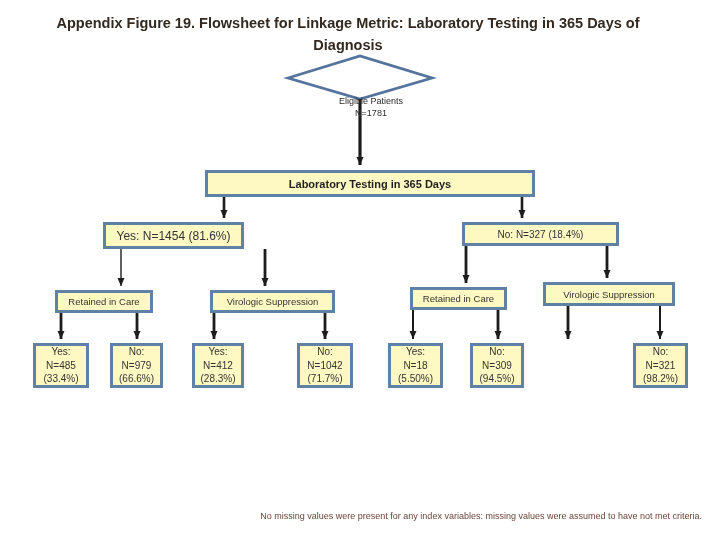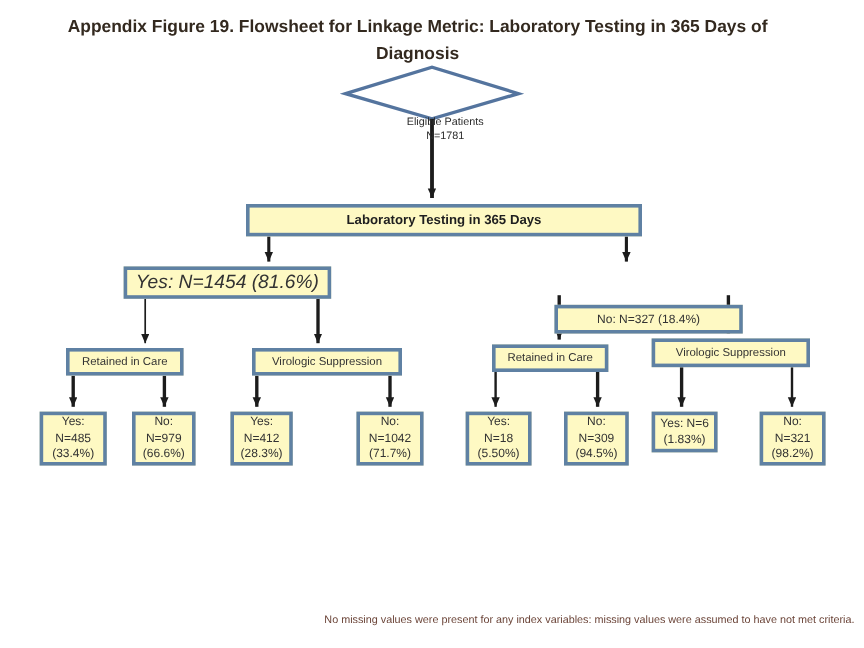--- a/index.html
+++ b/index.html
@@ -12,41 +12,41 @@
     position:absolute;left:28px;top:13px;width:640px;
     text-align:center;font-weight:bold;font-size:14.5px;line-height:1.5;
     color:#33291f;
   }
   .node{
     position:absolute;box-sizing:border-box;background:#fef9c3;
     border:3px solid #5f81a3;display:flex;align-items:center;justify-content:center;
     text-align:center;color:#333333;white-space:pre-line;
   }
   .metric   {left:205px;top:170px;width:330px;height:27px;font-size:11px;font-weight:bold;color:#1f1f1f;}
-  .branch-yes{left:103px;top:222px;width:173px;height:27px;font-size:16px;font-style:italic;}
-  .branch-no {left:462px;top:222px;width:157px;height:24px;font-size:10px;margin-top:32px;}
+  .branch-yes{left:103px;top:222px;width:141px;height:27px;font-size:12px;}
+  .branch-no {left:462px;top:222px;width:157px;height:24px;font-size:10px;}
   .out-yr {left:55px; top:290px;width:98px; height:23px;font-size:9.5px;}
   .out-yv {left:210px;top:290px;width:125px;height:23px;font-size:9.5px;}
   .out-nr {left:410px;top:287px;width:97px; height:23px;font-size:9.5px;}
   .out-nv {left:543px;top:282px;width:132px;height:24px;font-size:9.5px;}
   .leaf{font-size:10px;line-height:1.35;}
   .leaf-1{left:33px; top:343px;width:56px;height:45px;}
   .leaf-2{left:110px;top:343px;width:53px;height:45px;}
   .leaf-3{left:192px;top:343px;width:52px;height:45px;}
   .leaf-4{left:297px;top:343px;width:56px;height:45px;}
   .leaf-5{left:388px;top:343px;width:55px;height:45px;}
   .leaf-6{left:470px;top:343px;width:54px;height:45px;}
   .leaf-7{left:543px;top:343px;width:55px;height:34px;}
   .leaf-8{left:633px;top:343px;width:55px;height:45px;}
   .diamond-label{
     position:absolute;left:316px;top:61px;width:110px;
     font-size:9px;line-height:1.3;color:#2b2b2b;white-space:pre-line;text-align:center;margin-top:35px;
   }
   .footnote{
-    position:absolute;left:10px;top:511px;width:702px;
+    position:absolute;left:0;top:511px;width:702px;
     text-align:right;font-size:9px;color:#6b4438;
   }
 </style>
 </head>
 <body>
 
 <div class="stage">
 
   <div class="title">Appendix Figure 19. Flowsheet for Linkage Metric: Laboratory Testing in 365 Days of Diagnosis</div>
 
@@ -99,20 +99,18 @@
 (28.3%)</div>
   <div class="node leaf leaf-4">No:
 N=1042
 (71.7%)</div>
   <div class="node leaf leaf-5">Yes:
 N=18
 (5.50%)</div>
   <div class="node leaf leaf-6">No:
 N=309
 (94.5%)</div>
-  <div class="node leaf leaf-7">Yes: N=6
-(1.83%)</div>
   <div class="node leaf leaf-8">No:
 N=321
 (98.2%)</div>
 
   <div class="footnote">No missing values were present for any index variables: missing values were assumed to have not met criteria.</div>
 </div>
 
 </body></html>

